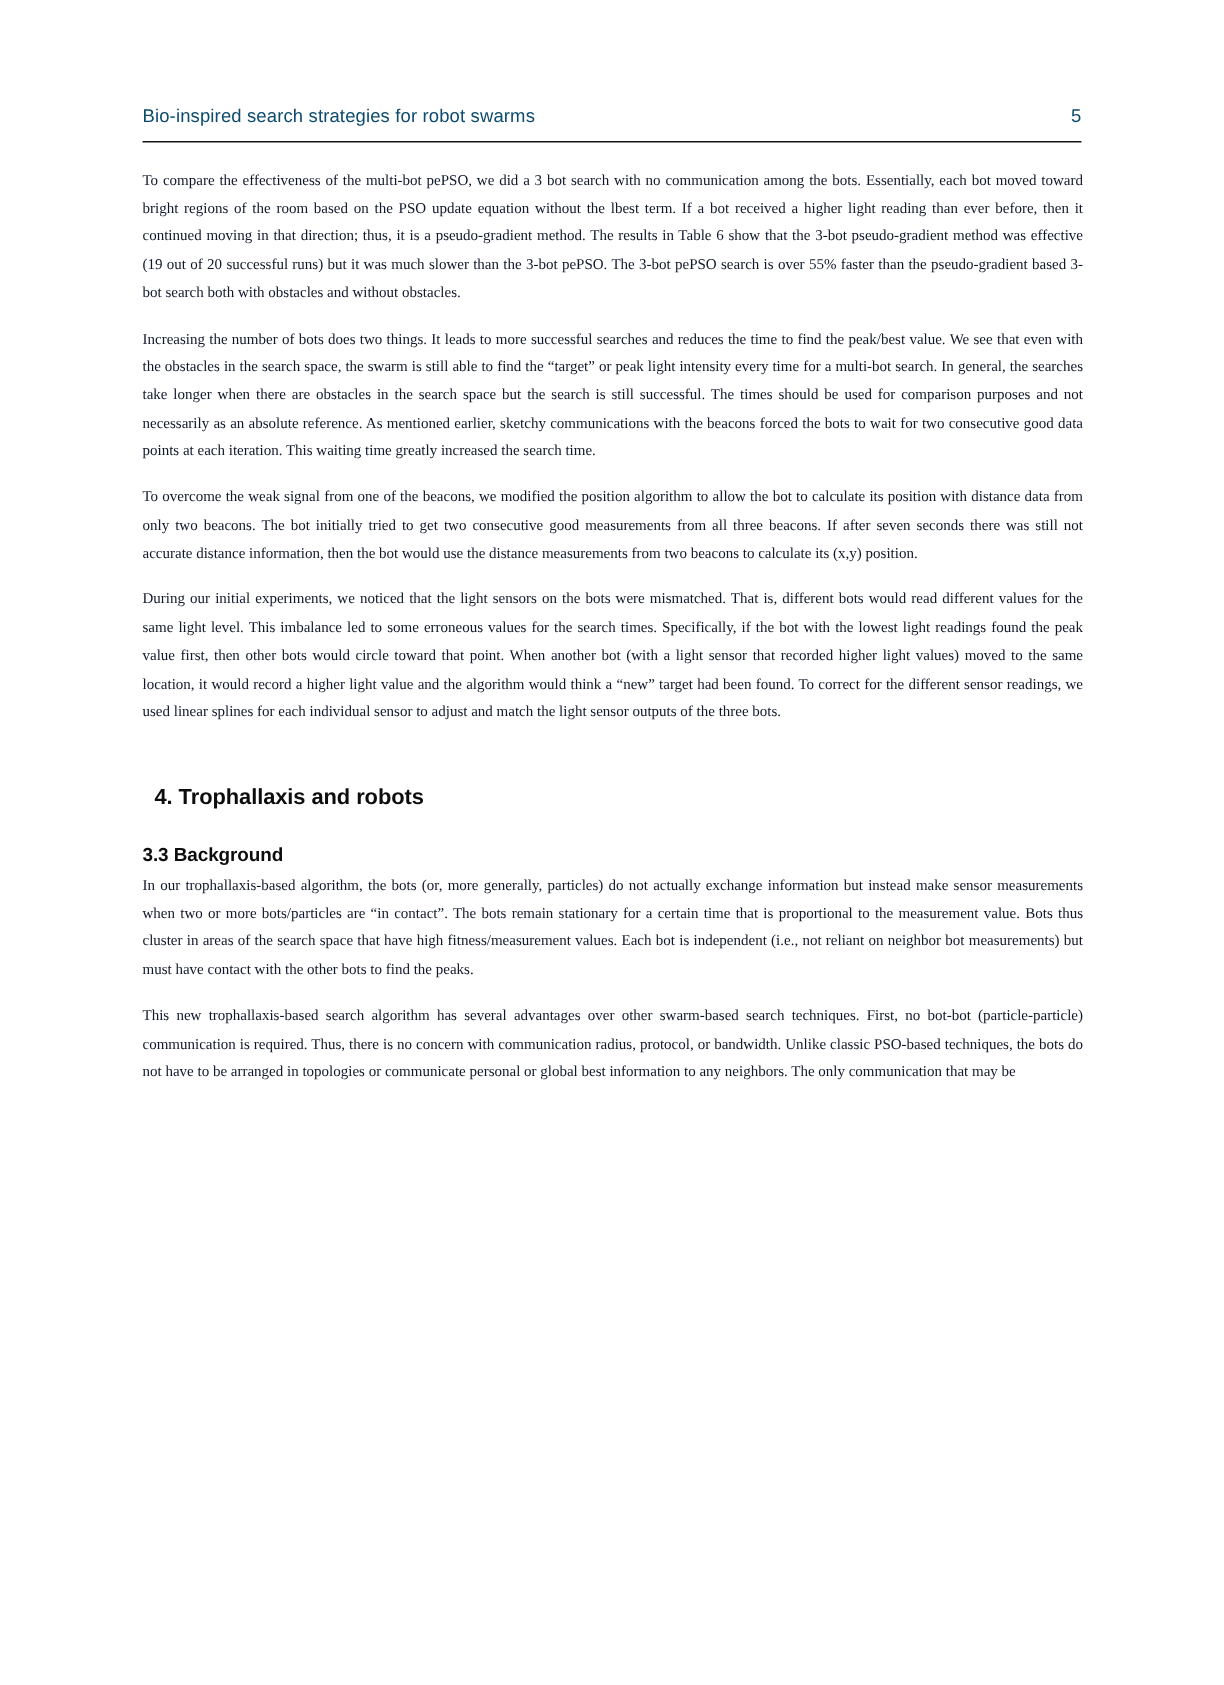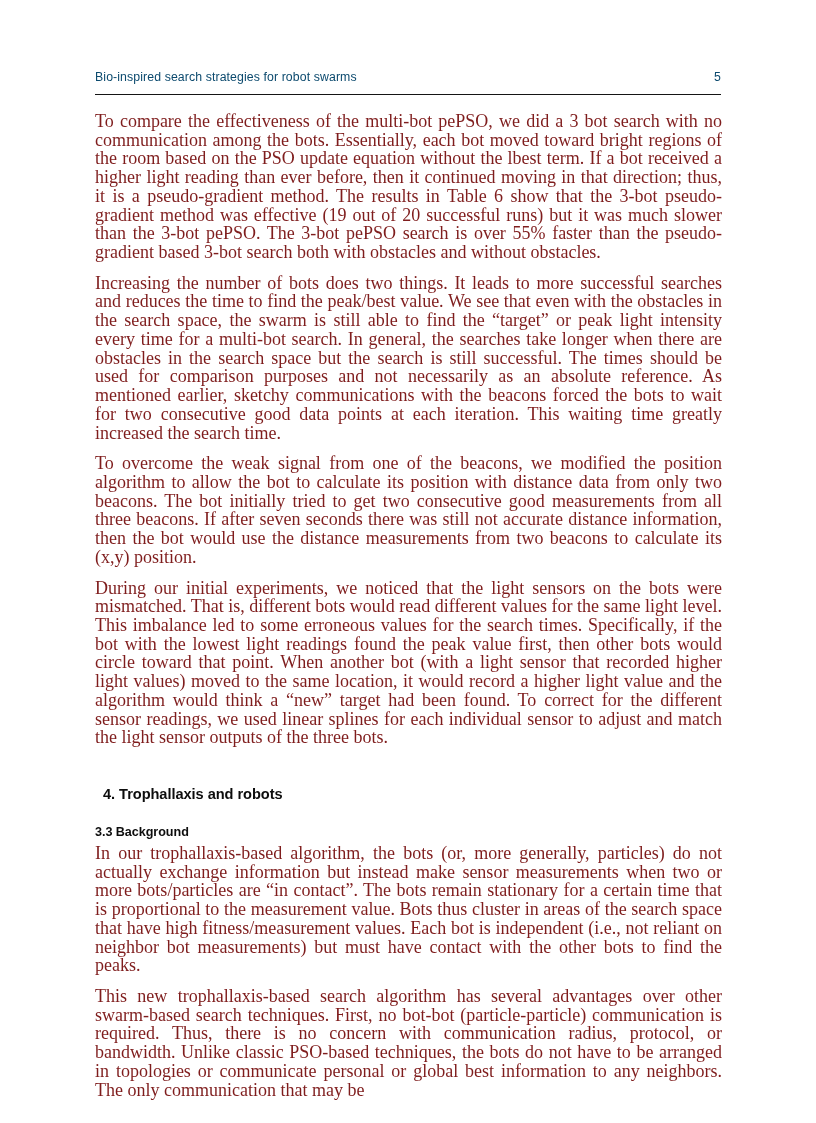--- a/index.html
+++ b/index.html
@@ -54,23 +54,23 @@
     position: absolute;
     left: 95px;
     top: 112px;
     width: 627px;
   }
 
   p.body-par {
     margin: 0;
     text-align: justify;
     text-justify: inter-word;
-    font-size: 18px;
+    font-size: 10px;
     line-height: 18.72px;
-    color: #7f1d1d;
+    color: #0f172a;
     hyphens: none;
     -webkit-hyphens: none;
   }
 
   
   p.body-par + p.body-par {
     margin-top: 12px;
   }
 
   h2.section-heading {

